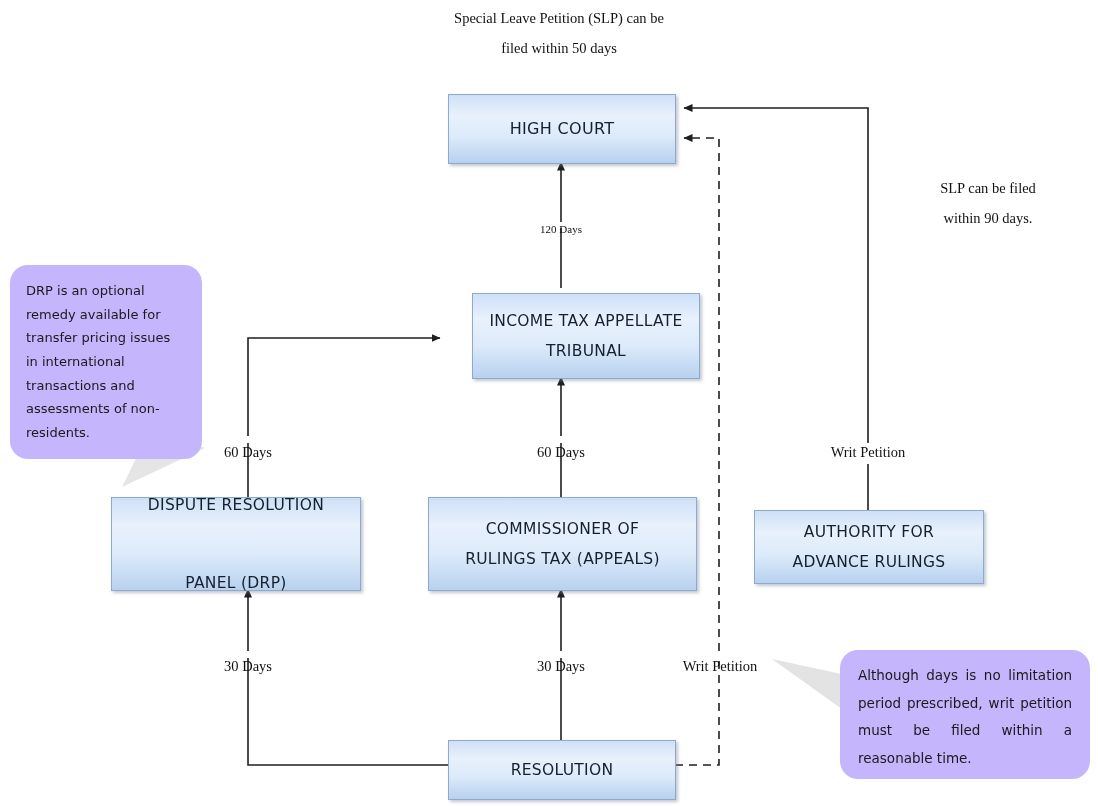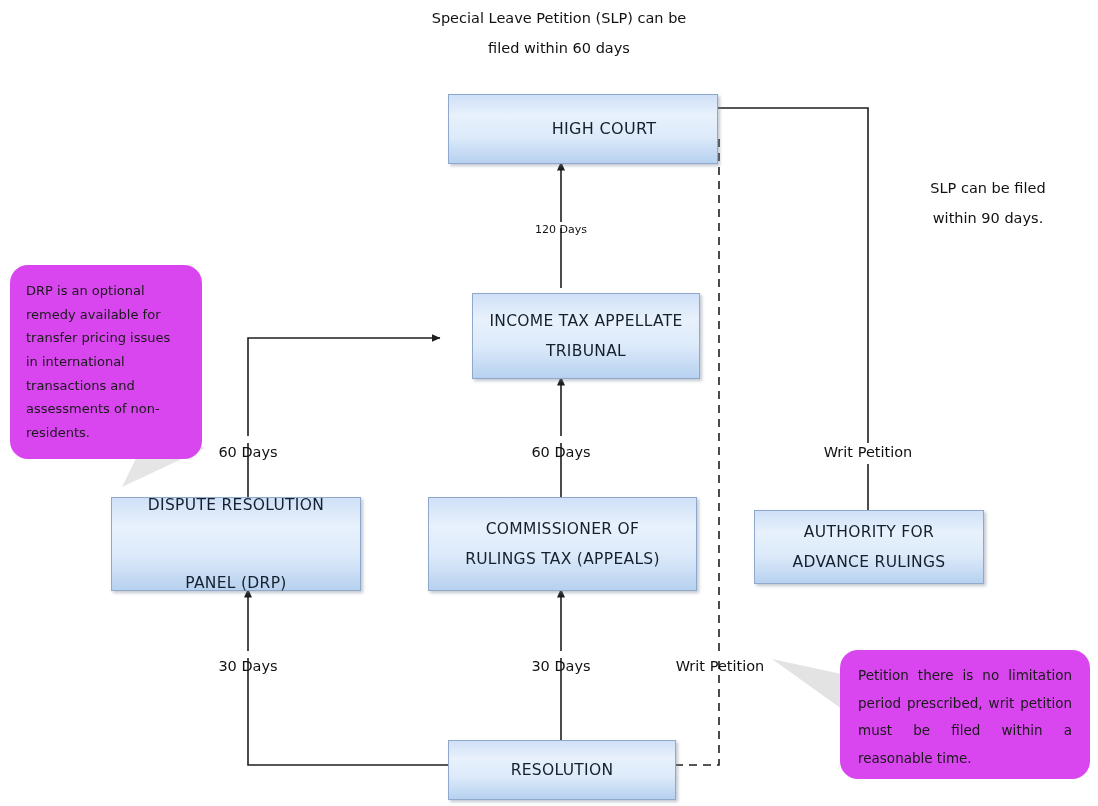--- a/index.html
+++ b/index.html
@@ -13,26 +13,26 @@
   
   .pbox{position:absolute;border:1px solid #8FA8CC;
         background:linear-gradient(to bottom,#cfe0f7 0%,#e8f1fc 30%,#dceafa 62%,#b7d1ef 100%);
         box-shadow:2px 2px 3px rgba(120,130,150,.45);
         display:flex;flex-direction:column;align-items:center;justify-content:center;
         color:#15202e;text-align:center;letter-spacing:.3px;}
   .pbox .ln{display:block;line-height:1.05;}
   .pbox .ln+.ln{margin-top:14px;}
 
   
-  .callout{position:absolute;background:#d946ef;border-radius:18px;color:#1a1a1a;}
+  .callout{position:absolute;background:#c4b5fd;border-radius:18px;color:#1a1a1a;}
   .callout .body{padding:14px 16px 10px 16px;}
   .callout p{margin:0;}
 
   
-  .lbl{position:absolute;color:#111;white-space:nowrap;}
+  .lbl{position:absolute;color:#111;white-space:nowrap;font-family:Liberation Serif, serif;}
   .lbl.center{text-align:center;}
 </style>
 </head>
 <body>
 
 <div class="canvas">
 
   <svg class="wires" viewBox="0 0 1098 806" xmlns="http://www.w3.org/2000/svg">
     <defs>
       <marker id="ah" markerWidth="10" markerHeight="10" refX="8.5" refY="4" orient="auto" markerUnits="userSpaceOnUse">
@@ -77,24 +77,24 @@
       <line x1="868" y1="510" x2="868" y2="464" stroke="#1f1f1f" stroke-width="1.6"></line>
       <polyline points="868,443 868,108 684,108" fill="none" stroke="#1f1f1f" stroke-width="1.6" marker-end="url(#ah)"></polyline>
     </g>
 
     <path d="M150,430 L205,448 L122,487 Z" fill="#e0e0e0" opacity="0.85"></path>
     <path d="M846,675 L846,712 L772,659 Z" fill="#e0e0e0" opacity="0.9"></path>
   </svg>
 
   <div class="lbl center" style="left:399px;top:4px;width:320px;font-size:14.5px;line-height:2.05;">
     <span class="ln">Special Leave Petition (SLP) can be</span><br>
-    <span class="ln">filed within 60 days</span>
+    <span class="ln">filed within 50 days</span>
   </div>
 
-  <div class="pbox" style="left:448px;top:94px;width:226px;height:68px;font-size:16px;padding-left:42px;">
+  <div class="pbox" style="left:448px;top:94px;width:226px;height:68px;font-size:16px;">
     <span class="ln">HIGH COURT</span>
   </div>
 
   <div class="pbox" style="left:472px;top:293px;width:226px;height:84px;font-size:15.5px;">
     <span class="ln">INCOME TAX APPELLATE</span>
     <span class="ln">TRIBUNAL</span>
   </div>
 
   <div class="pbox" style="left:111px;top:497px;width:248px;height:92px;font-size:15.5px;gap:48px;">
     <span class="ln">DISPUTE RESOLUTION</span>
@@ -135,17 +135,17 @@
   </div>
 
   <div class="callout" style="left:10px;top:265px;width:192px;height:194px;">
     <div class="body" style="font-size:13px;line-height:1.82;">
       <p>DRP is an optional remedy available for transfer pricing issues in international transactions and assessments of non-residents.</p>
     </div>
   </div>
 
   <div class="callout" style="left:840px;top:650px;width:250px;height:129px;">
     <div class="body" style="font-size:13.5px;line-height:2.05;text-align:justify;padding:12px 18px;">
-      <p>Petition there is no limitation period prescribed, writ petition must be filed within a reasonable time.</p>
+      <p>Although days is no limitation period prescribed, writ petition must be filed within a reasonable time.</p>
     </div>
   </div>
 
 </div>
 
 </body></html>

